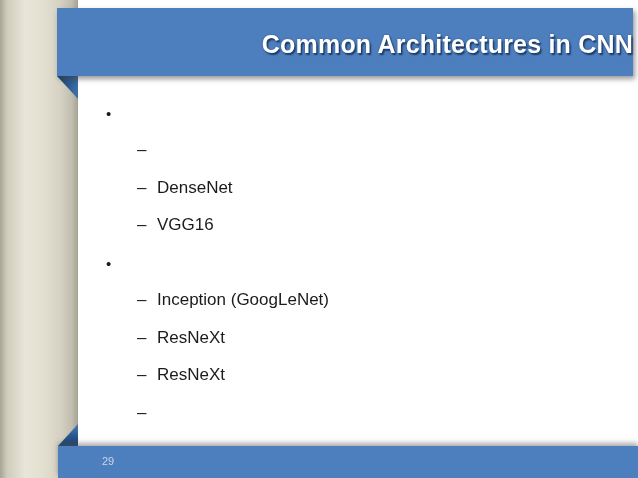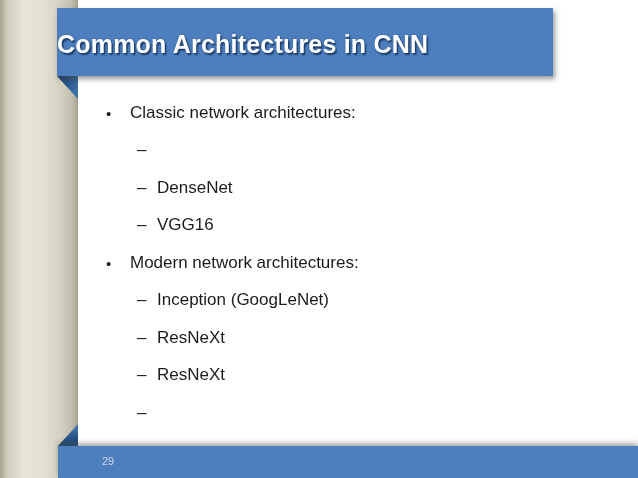--- a/index.html
+++ b/index.html
@@ -9,24 +9,24 @@
   }
   
   .left-col{
     position:absolute;left:0;top:0;width:78px;height:478px;z-index:1;
     background:linear-gradient(90deg,
       #a8a494 0px,#cfccbc 7px,#e9e6d9 32%,#e3e0d2 55%,
       #d5d1c2 78%,#c2beaf 92%,#aaa695 99%,#a09c8b 100%);
   }
   
   .banner{
-    position:absolute;left:57px;top:8px;width:496px;height:68px;z-index:4;
+    position:absolute;left:57px;top:8px;width:576px;height:68px;z-index:4;
     background:#4d7ebd;
     box-shadow:2px 3px 5px rgba(70,70,70,.55);
-    display:flex;align-items:center;justify-content:flex-start;
+    display:flex;align-items:center;justify-content:flex-end;
     padding-top:4px;box-sizing:border-box;
   }
   .title{
     color:#ffffff;font-size:25px;font-weight:700;letter-spacing:.2px;
     text-shadow:1.5px 2px 1.5px rgba(23,52,94,.9),0 0 2px rgba(23,52,94,.45);
     white-space:nowrap;
   }
   .banner-fold{
     position:absolute;left:57px;top:76px;width:21px;height:23px;z-index:2;
     background:linear-gradient(115deg,#16406f 10%,#3c6da7 80%);
@@ -68,36 +68,34 @@
 
   <div class="banner">
     <span class="title">Common Architectures in CNN</span>
   </div>
   <div class="banner-fold"></div>
 
   <div class="content">
     <div id="bullet-list">
         <div class="row l1">
           <span class="marker">•</span>
-          <span class="txt">Classic network architectures:</span>
         </div>
         <div class="row l2">
           <span class="marker">–</span>
         </div>
         <div class="row l2">
           <span class="marker">–</span>
           <span class="txt">DenseNet</span>
         </div>
         <div class="row l2">
           <span class="marker">–</span>
           <span class="txt">VGG16</span>
         </div>
         <div class="row l1">
           <span class="marker">•</span>
-          <span class="txt">Modern network architectures:</span>
         </div>
         <div class="row l2">
           <span class="marker">–</span>
           <span class="txt">Inception (GoogLeNet)</span>
         </div>
         <div class="row l2">
           <span class="marker">–</span>
           <span class="txt">ResNeXt</span>
         </div>
         <div class="row l2">

